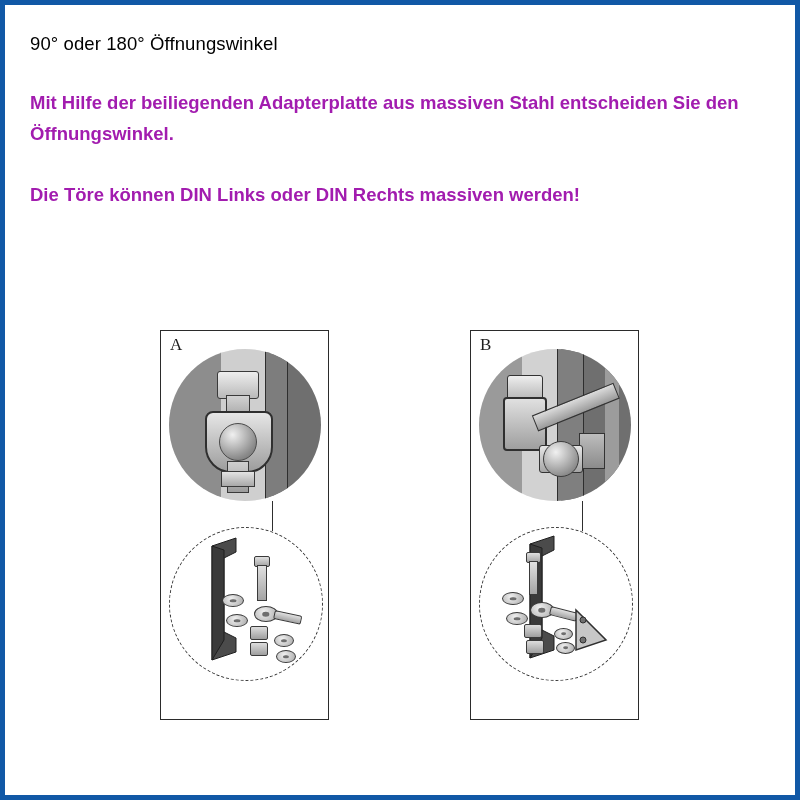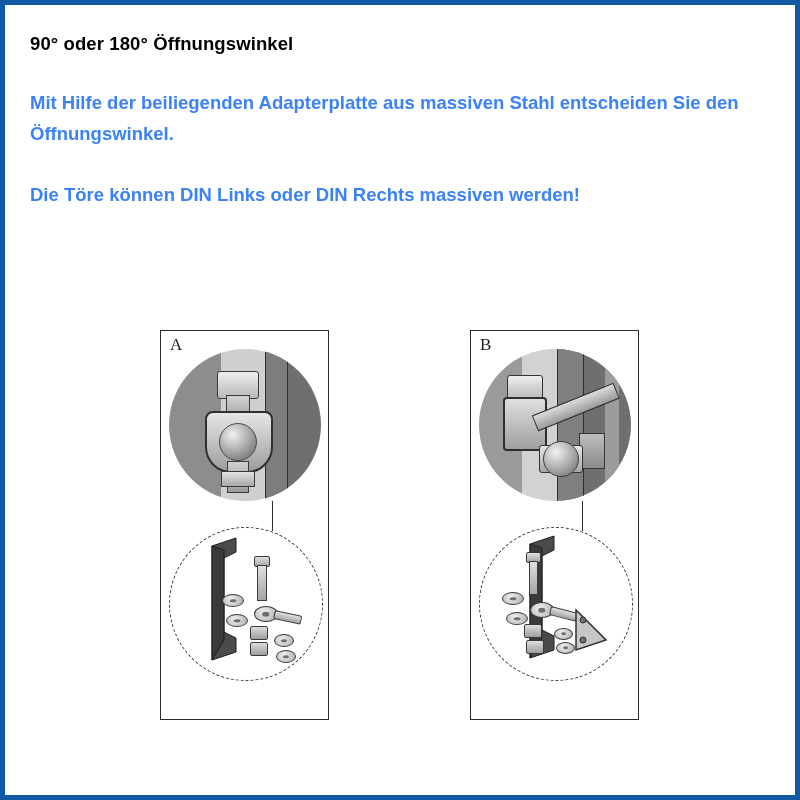--- a/index.html
+++ b/index.html
@@ -22,29 +22,29 @@
     border: 5px solid #1158a6;
   }
   .text-block {
     position: absolute;
     left: 25px;
     top: 28px;
     width: 745px;
   }
   .headline {
     font-size: 18.5px;
-    font-weight: bold;
+    font-weight: normal;
     color: #000000;
     letter-spacing: 0.1px;
     margin: 0 0 32px 0;
   }
   .para {
     font-size: 18.5px;
     font-weight: bold;
-    color: #3b82f6;
+    color: #a21caf;
     line-height: 31px;
     margin: 0 0 30px 0;
   }
   .para.last {
     margin-bottom: 0;
   }
 
   
   .panels {
     position: absolute;

